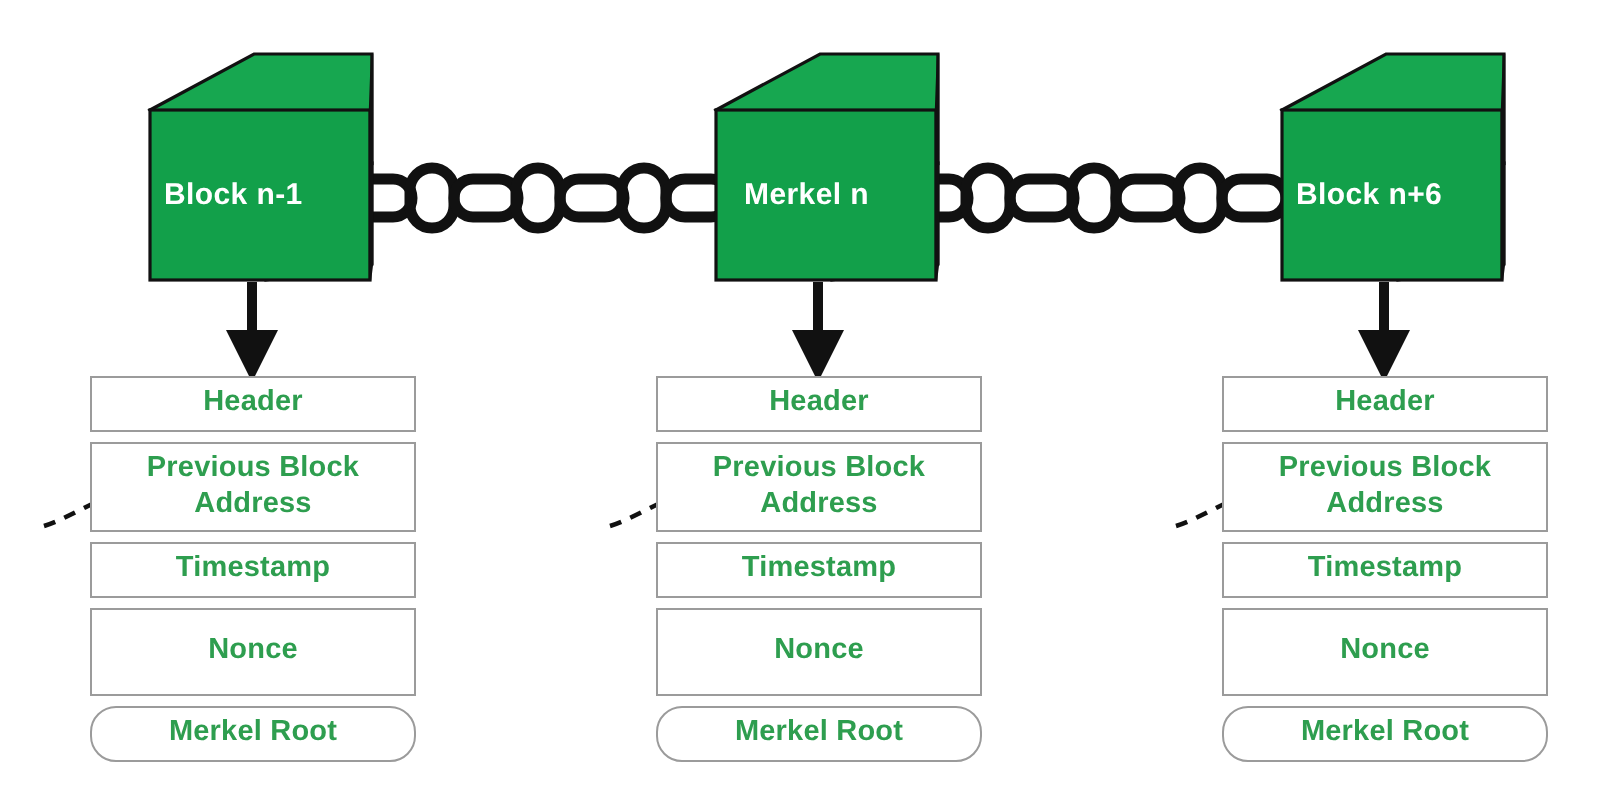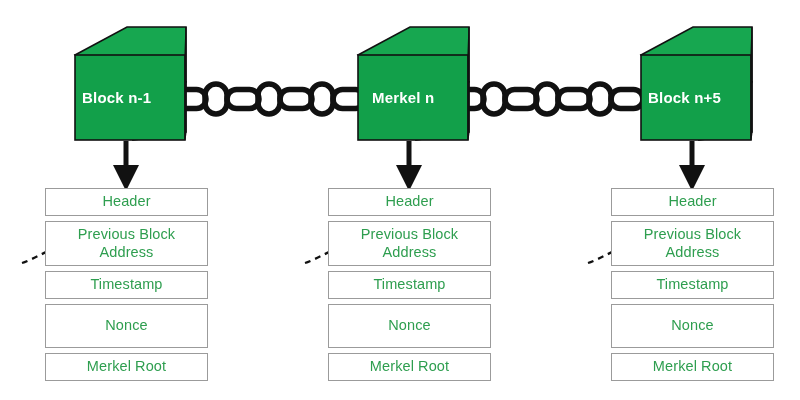--- a/index.html
+++ b/index.html
@@ -14,34 +14,34 @@
   #svgroot{position:absolute;left:0;top:0;width:800px;height:400px;}
 
   .col{position:absolute;width:163px;}
   .field{
     box-sizing:border-box;
     width:163px;
     border:1.6px solid #9b9b9b;
     background:#ffffff;
     color:#2e9e4f;
     font-size:14.5px;
-    font-weight:normal;
+    font-weight:bold;
     text-align:center;
     line-height:1.18;
     display:flex;
     align-items:center;
     justify-content:center;
     margin-bottom:5px;
     letter-spacing:.1px;
   }
   .f1{height:28px;}
   .f2{height:45px;}
   .f3{height:28px;}
   .f4{height:44px;}
-  .f5{height:28px;}
+  .f5{height:28px;border-radius:13px;}
 
   .cube-label{
     position:absolute;
     color:#ffffff;
     font-size:15px;
     font-weight:bold;
     white-space:nowrap;
     letter-spacing:.2px;
   }
 </style>
@@ -128,21 +128,21 @@
     <g>
       <path d="M305,263 C321,258 337,244 369,240" fill="none" stroke="#111111" stroke-width="2.3" stroke-dasharray="6,5" marker-end="url(#dashhead)"></path>
     </g>
     <g>
       <path d="M588,263 C604,258 620,244 652,240" fill="none" stroke="#111111" stroke-width="2.3" stroke-dasharray="6,5" marker-end="url(#dashhead)"></path>
     </g>
   </svg>
 
   <div class="cube-label" style="left:82px;top:89px;">Block n-1</div>
   <div class="cube-label" style="left:372px;top:89px;">Merkel n</div>
-  <div class="cube-label" style="left:648px;top:89px;">Block n+5</div>
+  <div class="cube-label" style="left:648px;top:89px;">Block n+6</div>
 
   <div class="col" style="left:45px;top:188px;">
     <div class="field f1">Header</div>
     <div class="field f2">Previous Block<br>Address</div>
     <div class="field f3">Timestamp</div>
     <div class="field f4">Nonce</div>
     <div class="field f5">Merkel Root</div>
   </div>
 
   <div class="col" style="left:328px;top:188px;">

